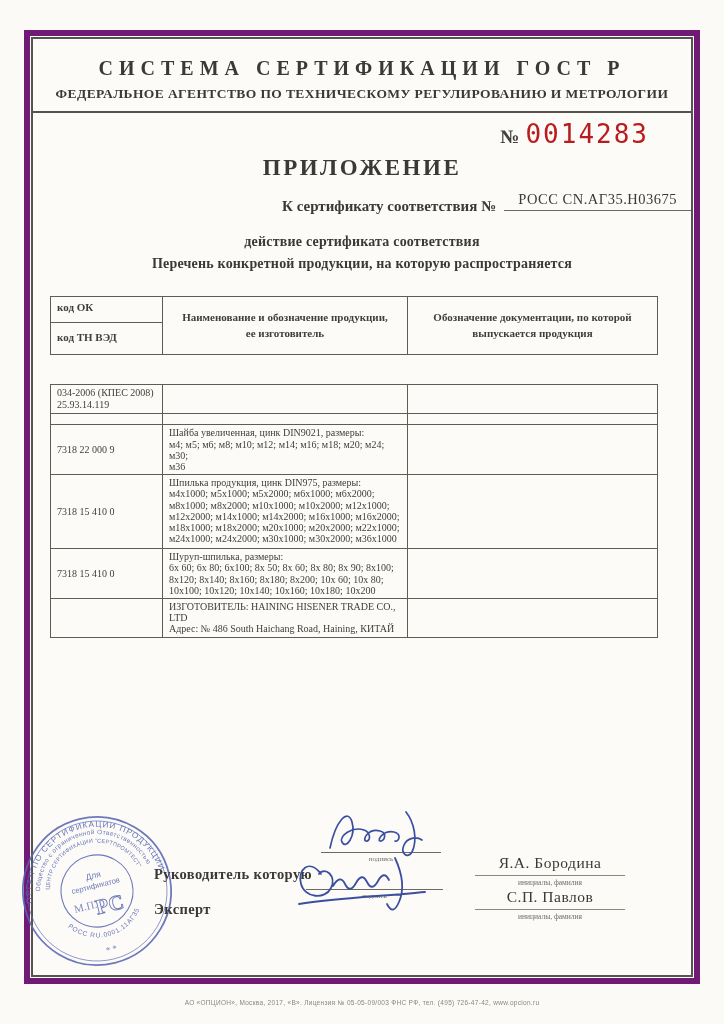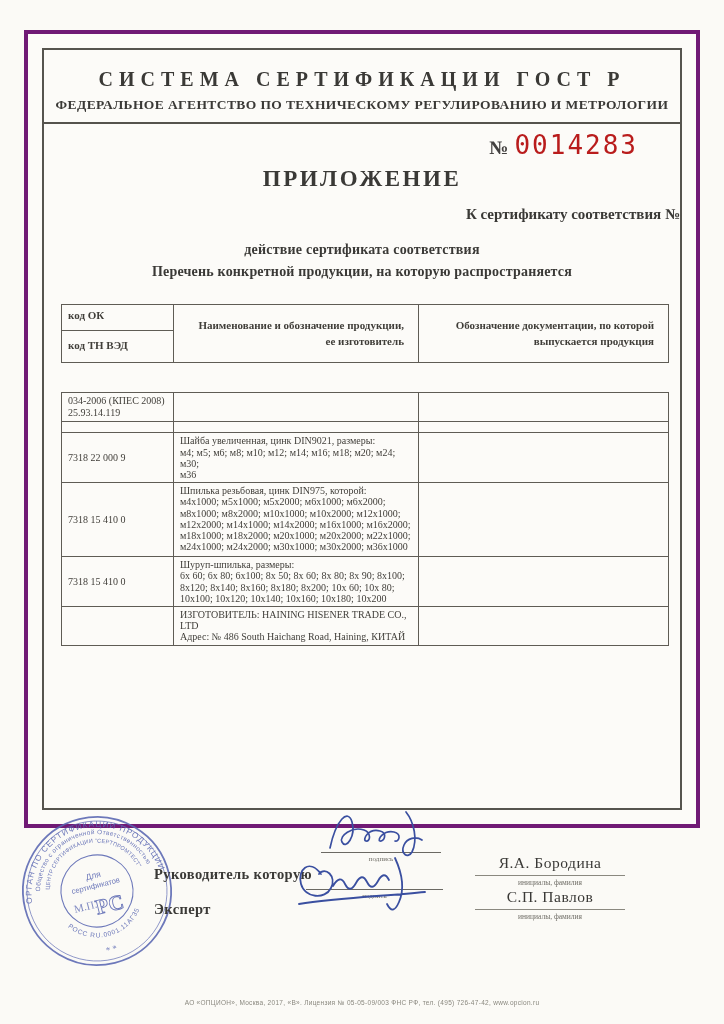--- a/index.html
+++ b/index.html
@@ -6,22 +6,22 @@
   html,body { width:724px; height:1024px; }
   body {
     font-family:"Liberation Serif", serif;
     background:#fbfaf6;
     color:#3d3b36;
     position:relative;
     overflow:hidden;
   }
   
   .frame-outer {
-    position:absolute; left:24px; top:30px; width:676px; height:798px;
-    border:4px solid #701a75; padding:14px; background:#fcfbf8;
+    position:absolute; left:24px; top:30px; width:676px; height:954px;
+    border:6px solid #701a75; padding:1px; background:#fcfbf8;
   }
   .frame-inner {
     width:100%; height:100%;
     border:2.5px solid #56544e;
     position:relative;
     padding-top:10px;
   }
   
   .sys-title {
     text-align:center; font-weight:bold; font-size:20px;
@@ -61,21 +61,21 @@
   
   .tbl-wrap { margin:11px 0 0 17px; width:607px; }
   table { border-collapse:collapse; table-layout:fixed; width:607px;margin-top:22px; }
   td { border:1px solid #5f5c55; vertical-align:top; }
   .c1 { width:112px; } .c2 { width:245px; } .c3 { width:250px; }
   .hdr-tbl td { height:58px; }
   .hdr-c1 { padding:0; }
   .hdr-c1 .top { height:26px; border-bottom:1px solid #5f5c55; padding:4px 0 0 6px; }
   .hdr-c1 .bot { padding:8px 0 0 6px; }
   .hdr-tbl { font-size:11px; font-weight:bold; color:#403e39; }
-  .hdr-center { text-align:right; vertical-align:middle; padding:4px 14px; line-height:1.45; }
+  .hdr-center { text-align:center; vertical-align:middle; padding:4px 14px; line-height:1.45; }
   .tbl-gap { height:7px; }
   .body-tbl { font-size:10px; line-height:1.12; color:#403e39; }
   .body-tbl td { padding:2px 4px 2px 6px; }
   .pre { white-space:pre-line; }
   .code-cell { vertical-align:middle; font-size:10px; }
   .row-a td { height:29px; }
   .row-thin td { height:11px; padding:0; }
   .row-b td { height:45px; }
   .row-c td { height:74px; }
   .row-d td { height:46px; }
@@ -119,20 +119,21 @@
 
     <div class="blank-number">
       <span class="nsign">№</span>
       <span class="digits">0014283</span>
     </div>
 
     <div class="appendix-title">ПРИЛОЖЕНИЕ</div>
 
     <div class="cert-line">
       <span>К сертификату соответствия №</span>
+      <span class="val">РОСС CN.АГ35.Н03675</span>
     </div>
 
     <div class="purpose">
       <div>действие сертификата соответствия</div>
       <div>Перечень конкретной продукции,  на которую распространяется</div>
     </div>
 
     <div class="tbl-wrap">
       <table class="hdr-tbl">
         <tbody>
@@ -162,21 +163,21 @@
         </tr>
         <tr class="row-b">
           <td class="c1 code-cell">7318 22 000 9</td>
           <td class="c2 pre">Шайба увеличенная, цинк DIN9021, размеры:
 м4; м5; м6; м8; м10; м12; м14; м16; м18; м20; м24;  м30;
 м36</td>
           <td class="c3"></td>
         </tr>
         <tr class="row-c">
           <td class="c1 code-cell">7318 15 410 0</td>
-          <td class="c2 pre">Шпилька резьбовая, цинк DIN975, которой:
+          <td class="c2 pre">Шпилька продукция, цинк DIN975, размеры:
 м4х1000; м5х1000; м5х2000; м6х1000; м6х2000;
 м8х1000; м8х2000; м10х1000; м10х2000; м12х1000;
 м12х2000; м14х1000; м14х2000; м16х1000; м16х2000;
 м18х1000; м18х2000; м20х1000; м20х2000; м22х1000;
 м24х1000; м24х2000; м30х1000; м30х2000; м36х1000</td>
           <td class="c3"></td>
         </tr>
         <tr class="row-d">
           <td class="c1 code-cell">7318 15 410 0</td>
           <td class="c2 pre">Шуруп-шпилька, размеры:

